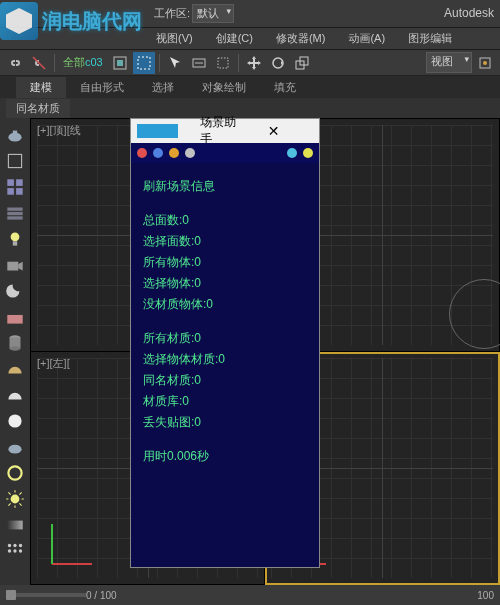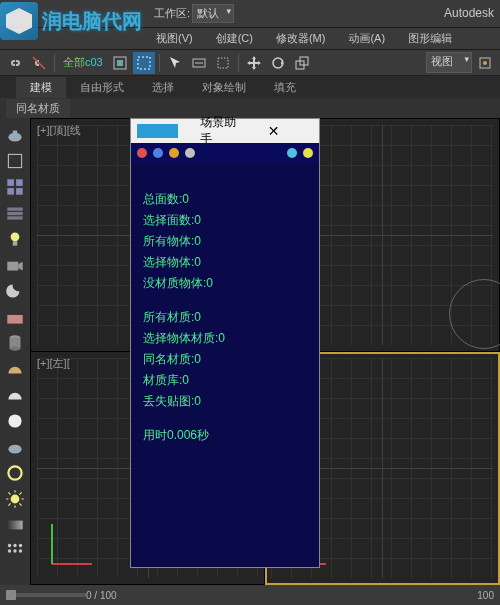--- a/index.html
+++ b/index.html
@@ -323,20 +323,21 @@
   <div class="popup-toolbar">
     <span class="dot d1"></span>
     <span class="dot d2"></span>
     <span class="dot d3"></span>
     <span class="dot d4"></span>
     <span style="flex:1"></span>
     <span class="dot d5"></span>
     <span class="dot d6"></span>
   </div>
   <div class="popup-body">
+    <div>刷新场景信息</div>
     <div class="gap"></div>
     <div>总面数:0</div>
     <div>选择面数:0</div>
     <div>所有物体:0</div>
     <div>选择物体:0</div>
     <div>没材质物体:0</div>
     <div class="gap"></div>
     <div>所有材质:0</div>
     <div>选择物体材质:0</div>
     <div>同名材质:0</div>

